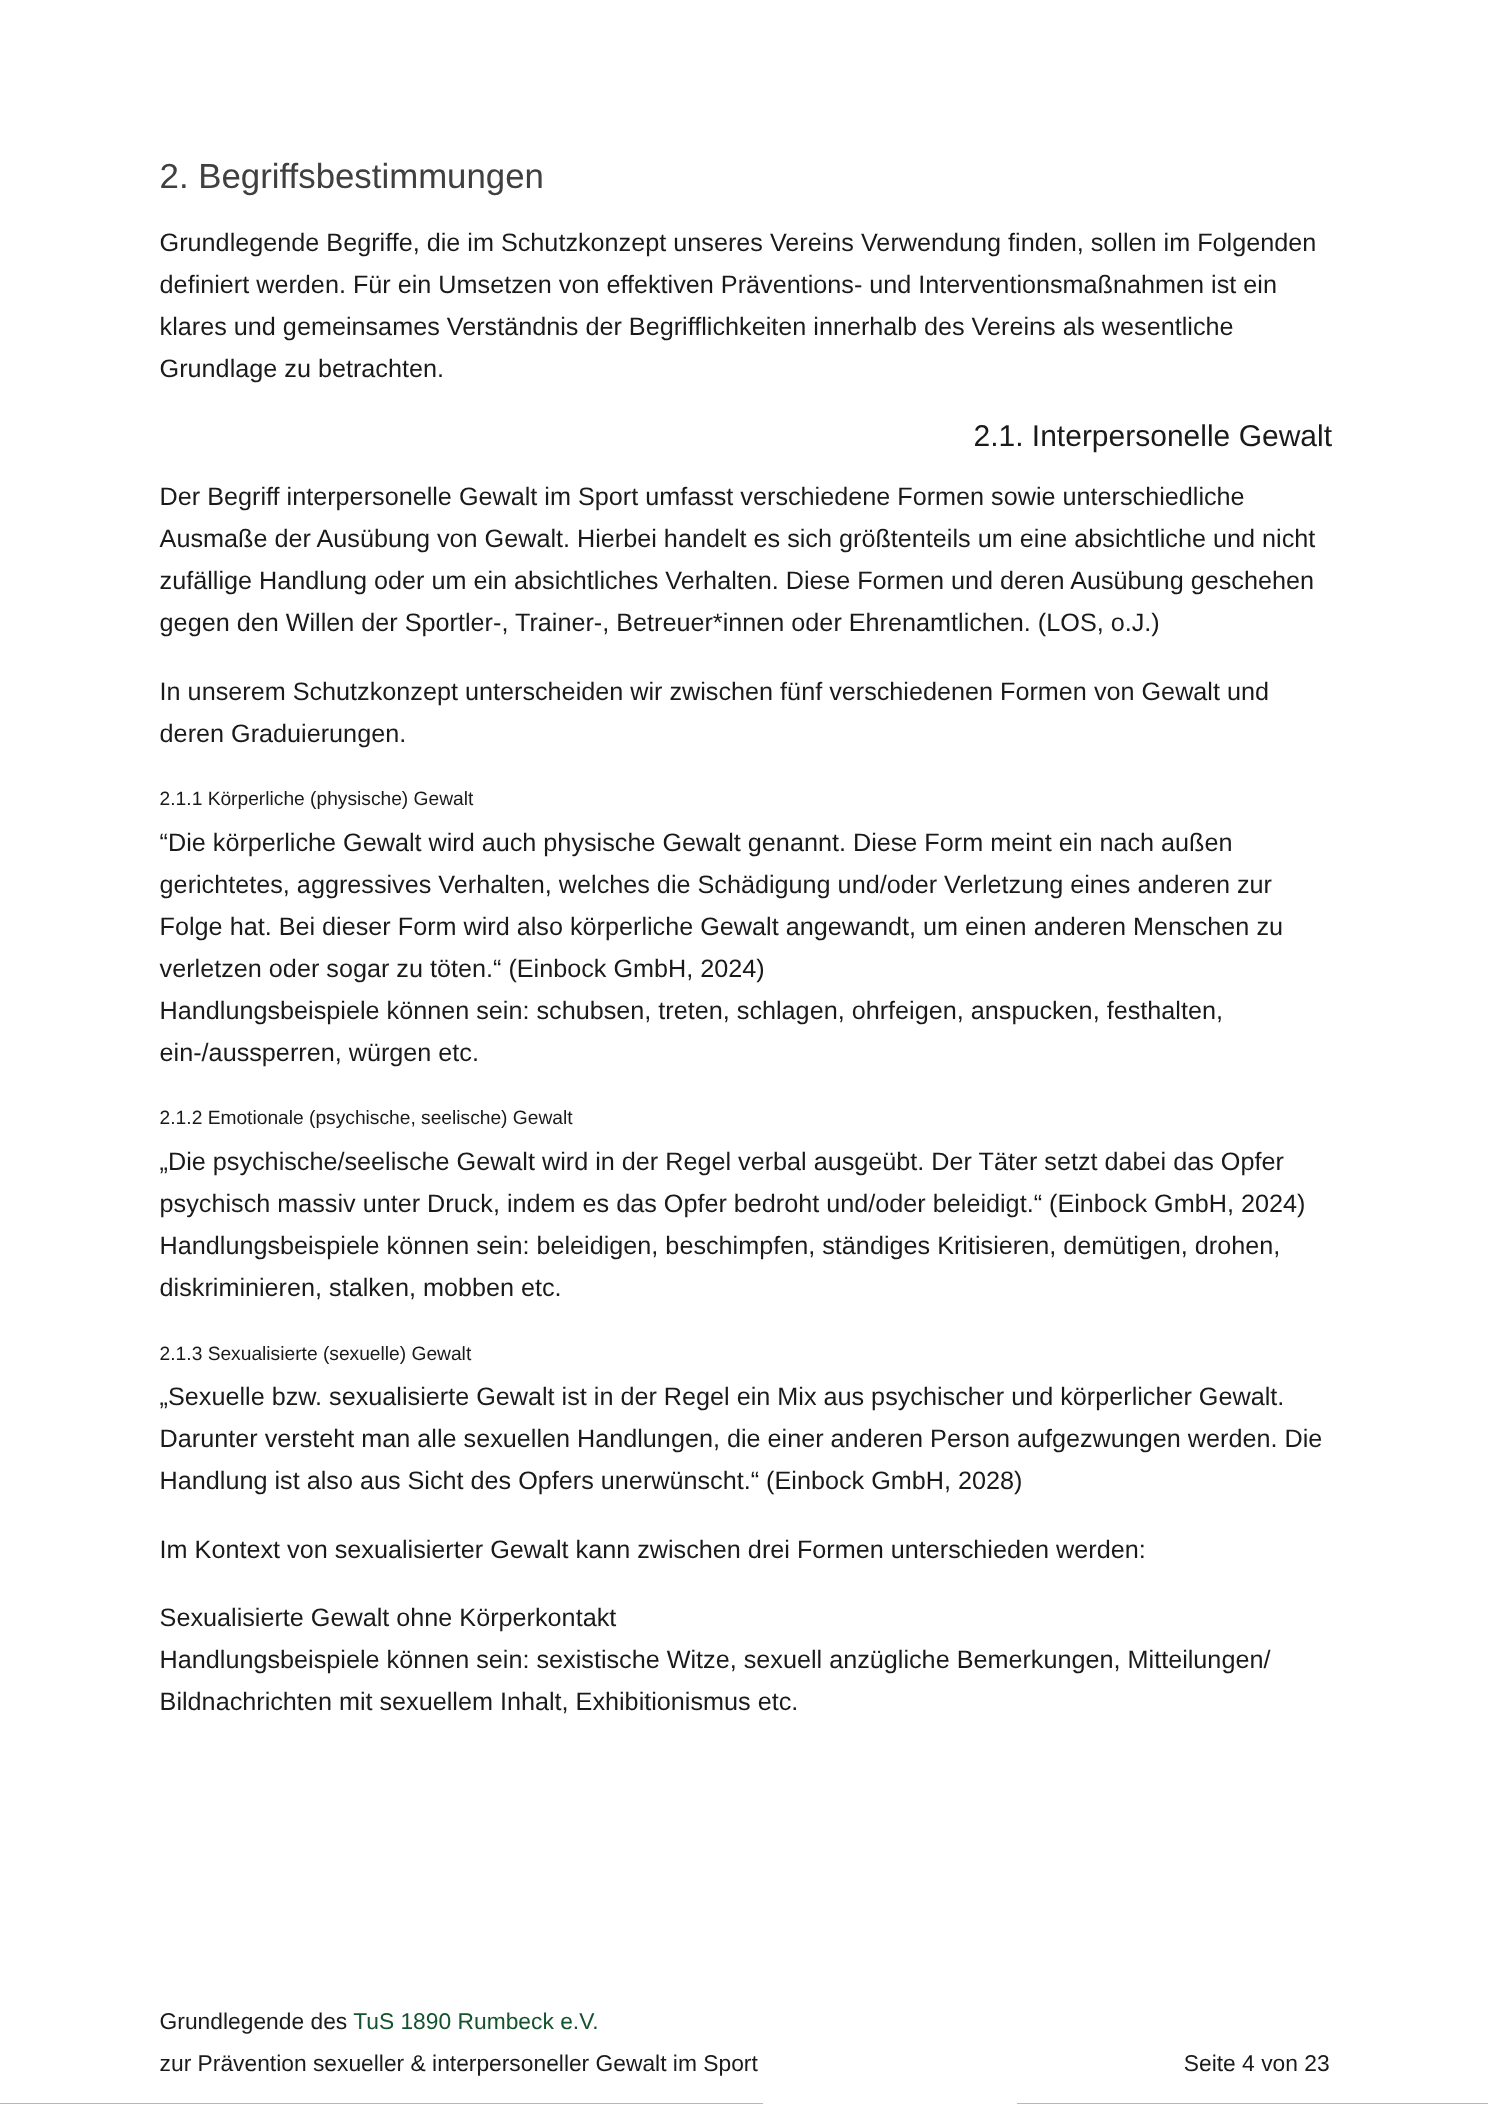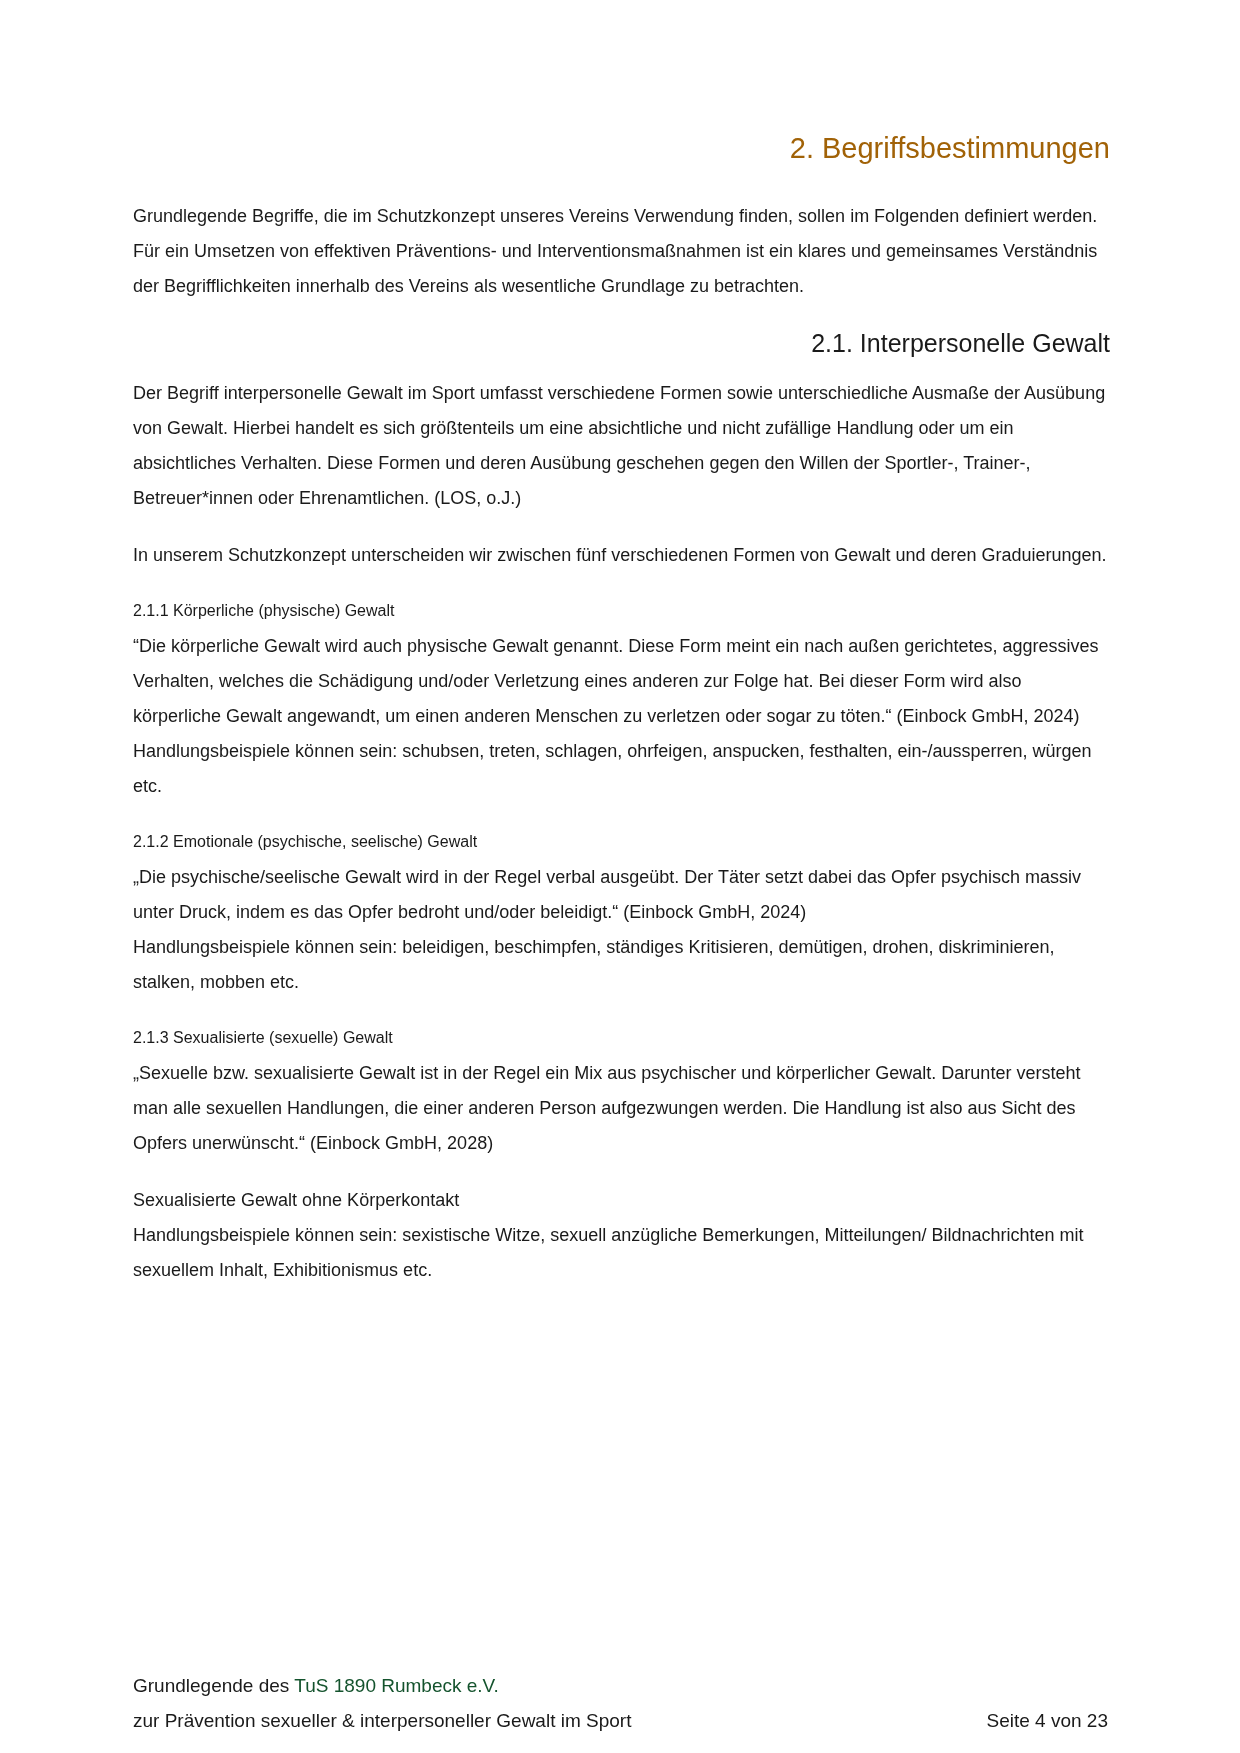--- a/index.html
+++ b/index.html
@@ -15,39 +15,38 @@
   .content {
     position: absolute;
     left: 133px;
     right: 130px;
     top: 0;
   }
   h1.doc-h1 {
     font-size: 29px;
     font-weight: 400;
     line-height: 40px;
-    margin: 128px 0 31px 0;
-    color: #a16207;
-    text-align: right;
+    margin: 128px 0 17px 0;
+    color: #404040;
   }
   h2.doc-h2 {
     font-size: 25px;
     font-weight: 400;
     line-height: 34px;
     margin: 20px 0 16px 0;
     text-align: right;
   }
   h3.doc-h3 {
     font-size: 16px;
     font-weight: 400;
     line-height: 32px;
     margin: 16px 0 2px 0;
   }
   p.body-p {
-    font-size: 18px;
+    font-size: 21px;
     line-height: 35px;
     margin: 0 0 22px 0;
   }
   .run { display: block; }
   .bold-lead { font-weight: 400; }
   .footer {
     position: absolute;
     left: 133px;
     right: 132px;
     top: 1668px;
@@ -88,20 +87,21 @@
 
     <p class="body-p">
       <span class="run">„Die psychische/seelische Gewalt wird in der Regel verbal ausgeübt. Der Täter setzt dabei das Opfer psychisch massiv unter Druck, indem es das Opfer bedroht und/oder beleidigt.“ (Einbock GmbH, 2024)</span>
       <span class="run">Handlungsbeispiele können sein: beleidigen, beschimpfen, ständiges Kritisieren, demütigen, drohen, diskriminieren, stalken, mobben etc.</span>
     </p>
 
     <h3 class="doc-h3">2.1.3 Sexualisierte (sexuelle) Gewalt</h3>
 
     <p class="body-p">„Sexuelle bzw. sexualisierte Gewalt ist in der Regel ein Mix aus psychischer und körperlicher Gewalt. Darunter versteht man alle sexuellen Handlungen, die einer anderen Person aufgezwungen werden. Die Handlung ist also aus Sicht des Opfers unerwünscht.“ (Einbock GmbH, 2028)</p>
 
+    <p class="body-p">Im Kontext von sexualisierter Gewalt kann zwischen drei Formen unterschieden werden:</p>
 
     <p class="body-p">
       <span class="run bold-lead">Sexualisierte Gewalt ohne Körperkontakt</span>
       <span class="run">Handlungsbeispiele können sein: sexistische Witze, sexuell anzügliche Bemerkungen, Mitteilungen/ Bildnachrichten mit sexuellem Inhalt, Exhibitionismus etc.</span>
     </p>
 
   </div>
 
   <div class="footer">
     <div>

